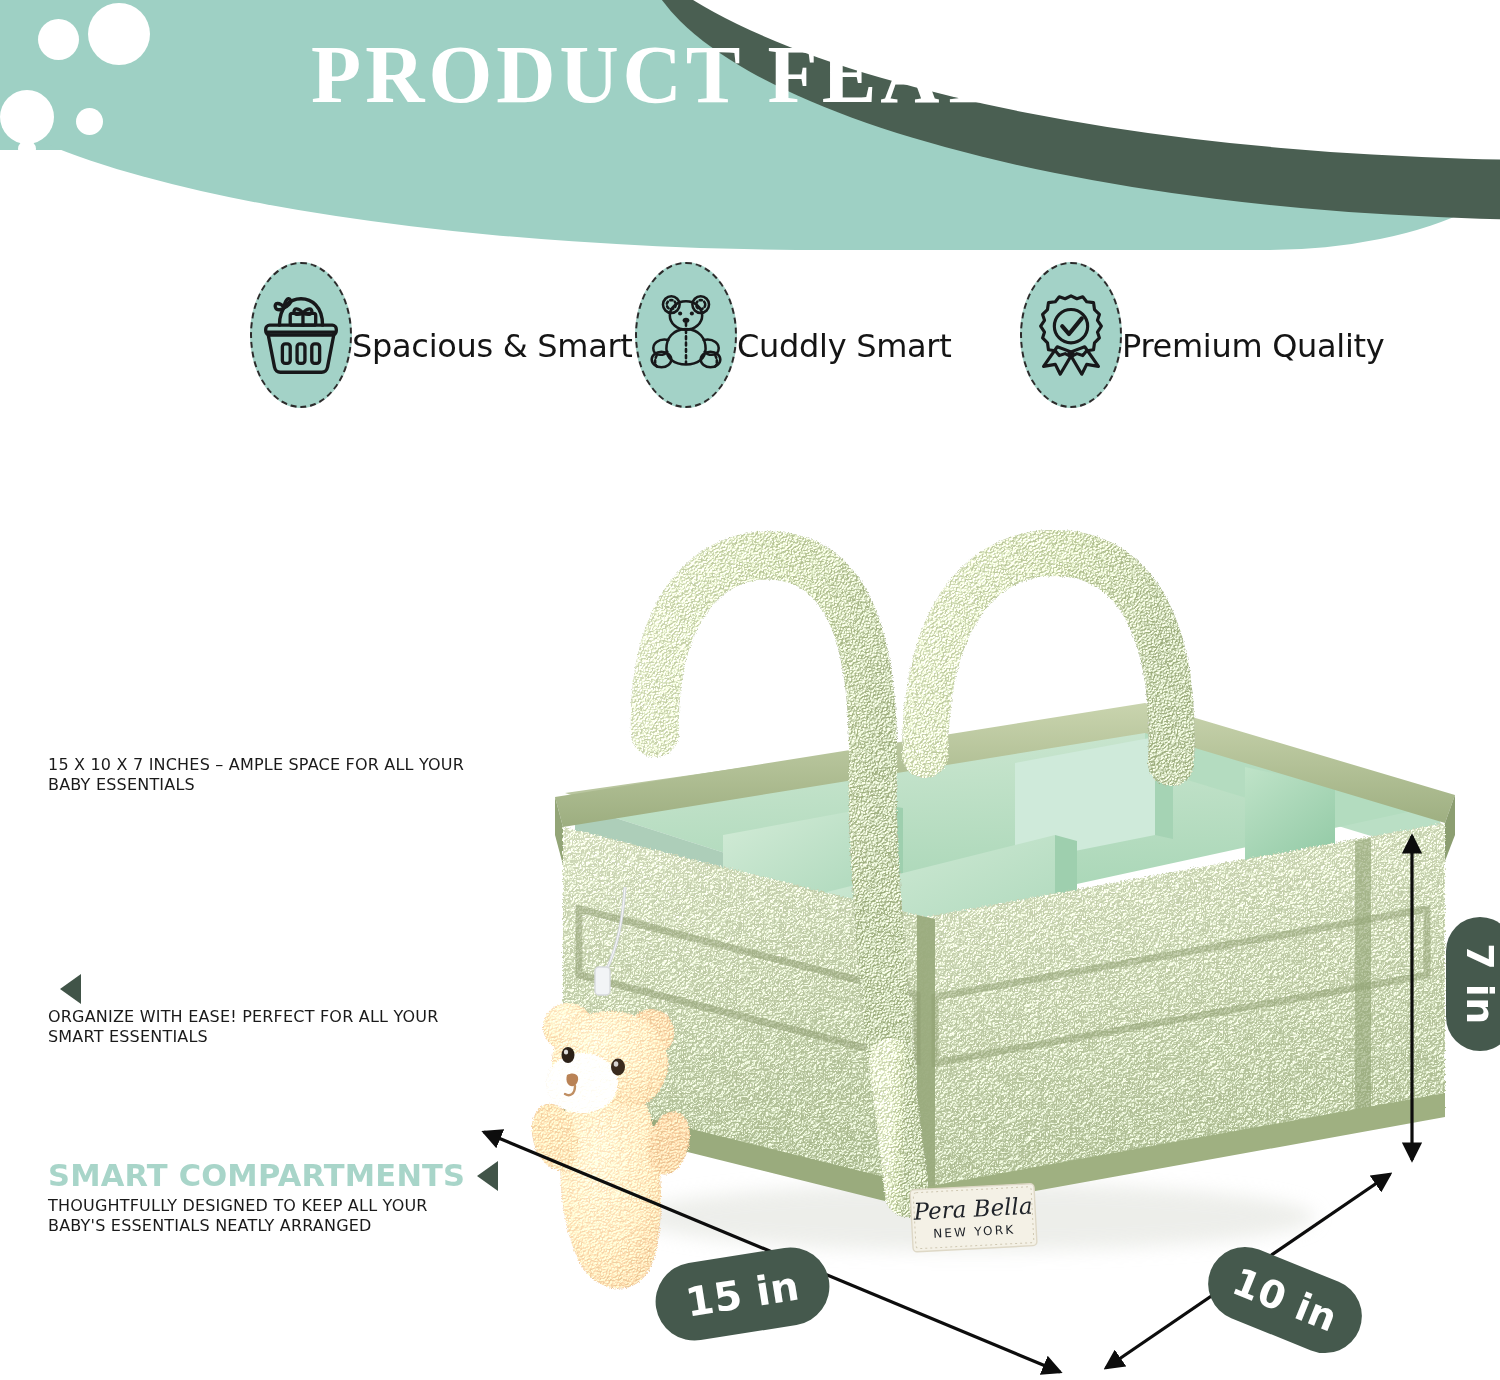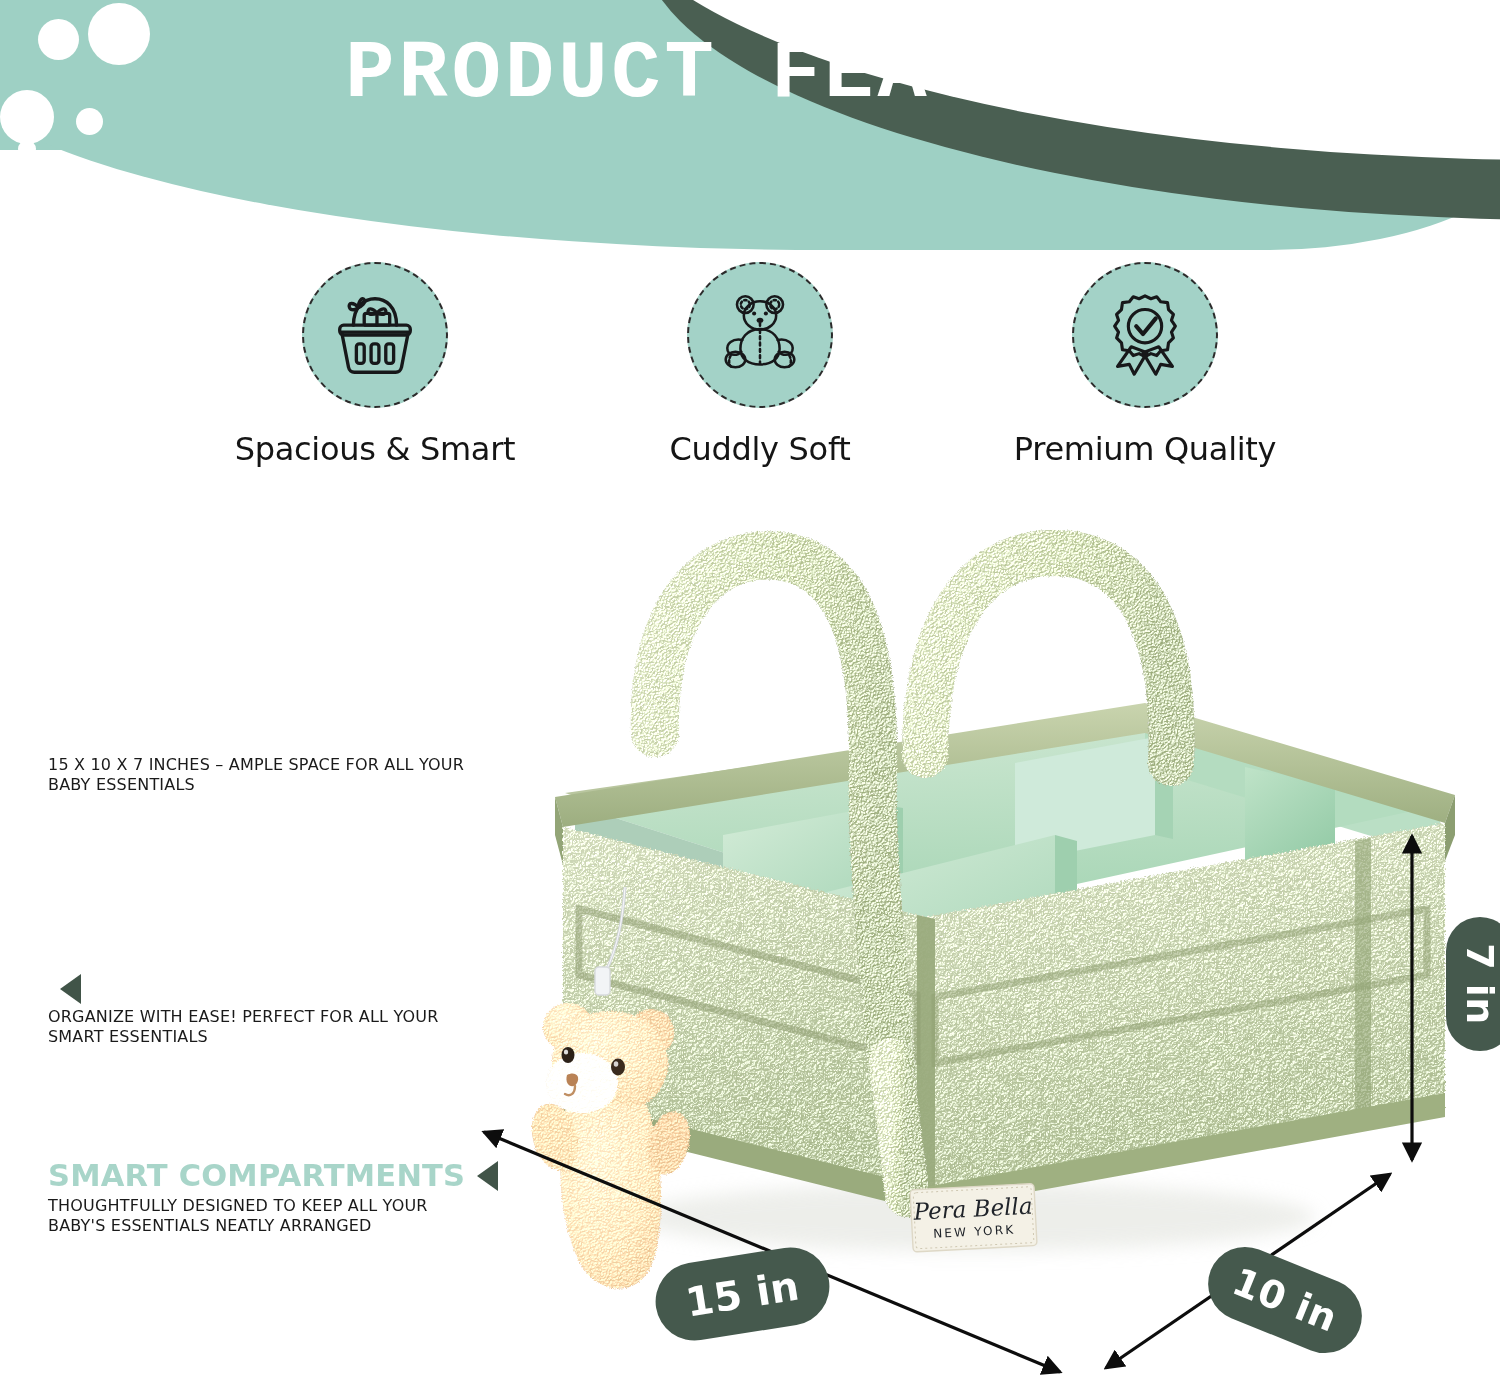--- a/index.html
+++ b/index.html
@@ -34,33 +34,33 @@
   .header-teal-top {
     position:absolute; left:0px; top:0px; width:1500px; height:150px;
     background:#9ed0c4;
   }
   .bubble { position:absolute; background:#ffffff; border-radius:50%; }
 
   .page-title {
     position:absolute; left:0; top:32px; width:1500px;
     text-align:center;
     color:#ffffff;
-    font-family:Liberation Mono, monospace;
+    font-family:Liberation Serif, serif;
     font-weight:bold;
     font-size:82px;
     letter-spacing:4px;
     line-height:1.05;
     text-transform:uppercase;
     padding-left:42px;
     z-index:6;
   }
 
   
   .feature-row { position:absolute; left:250px; top:262px; width:1020px; display:flex; justify-content:space-between; }
-  .feature-item { width:250px; display:flex; flex-direction:column; align-items:center; }
+  .feature-item { width:250px; display:flex; flex-direction:row; align-items:center; }
   .feature-circle {
     width:146px; height:146px; border-radius:50%;
     background:#a3d2c7;
     border:2px dashed #2b2b2b;
     display:flex; align-items:center; justify-content:center;
     position:relative;
   }
   .feature-circle svg { width:98px; height:98px; display:block; }
   .feature-label {
     margin-top:22px;
@@ -199,21 +199,21 @@
             <path d="M32 55 C22 53 15 59 17 66 C19 72 28 71 31 67"></path>
             <path d="M68 55 C78 53 85 59 83 66 C81 72 72 71 69 67"></path>
 
             <ellipse cx="25" cy="75" rx="10" ry="8"></ellipse>
             <ellipse cx="75" cy="75" rx="10" ry="8"></ellipse>
             <path d="M20 71 C18 75 18 79 20 82" stroke-dasharray="2.4 2.6"></path>
             <path d="M80 71 C82 75 82 79 80 82" stroke-dasharray="2.4 2.6"></path>
           </svg>
         </span>
       </div>
-      <div class="feature-label">Cuddly Soft</div>
+      <div class="feature-label">Cuddly Smart</div>
     </div>
 
     <div class="feature-item">
       <div class="feature-circle">
         <span>
           <svg viewBox="0 0 100 100" fill="none" stroke="#17181a" stroke-width="3.2" stroke-linecap="round" stroke-linejoin="round">
 
             <path d="M36 62 L22 82 L34 80 L39 90 L52 68 Z"></path>
             <path d="M64 62 L78 82 L66 80 L61 90 L48 68 Z"></path>
 

